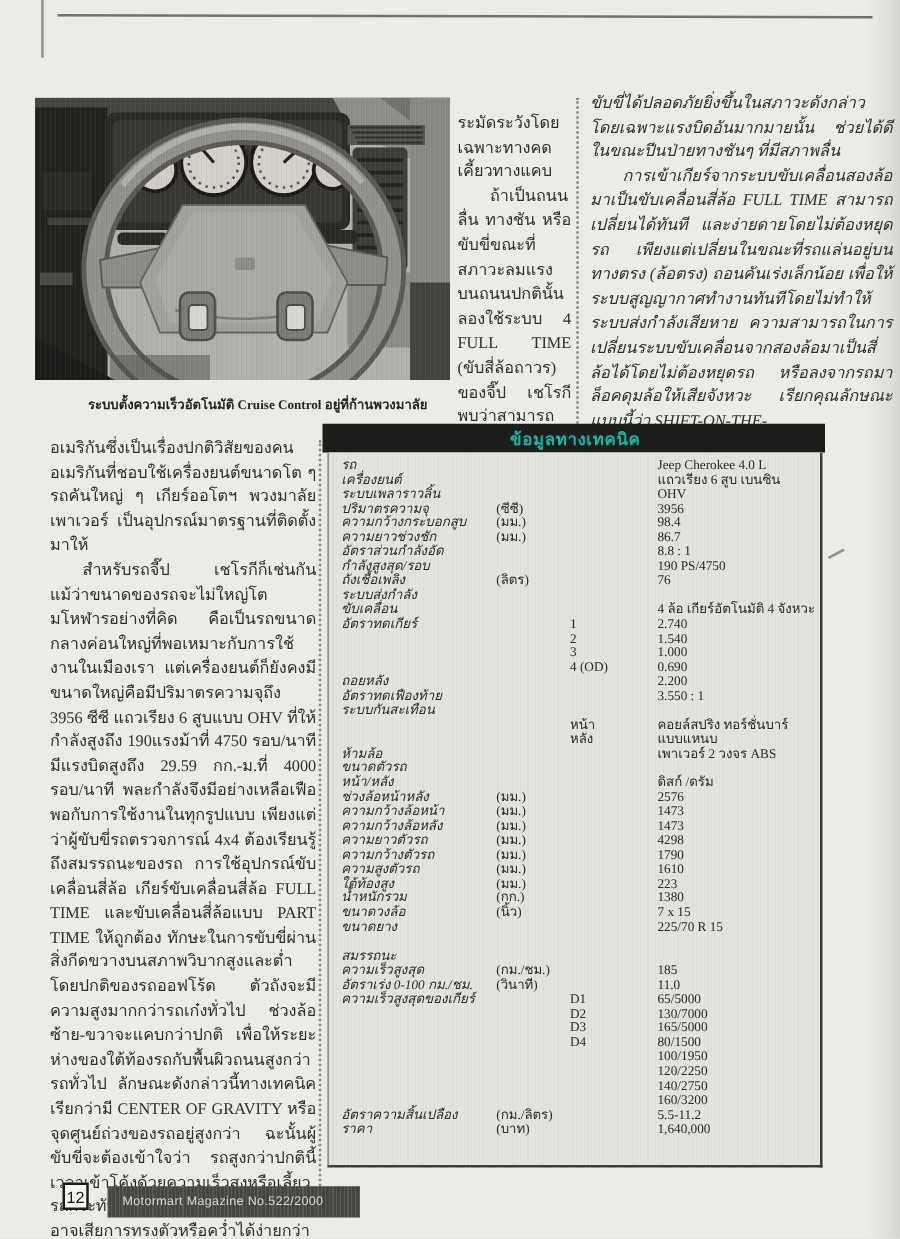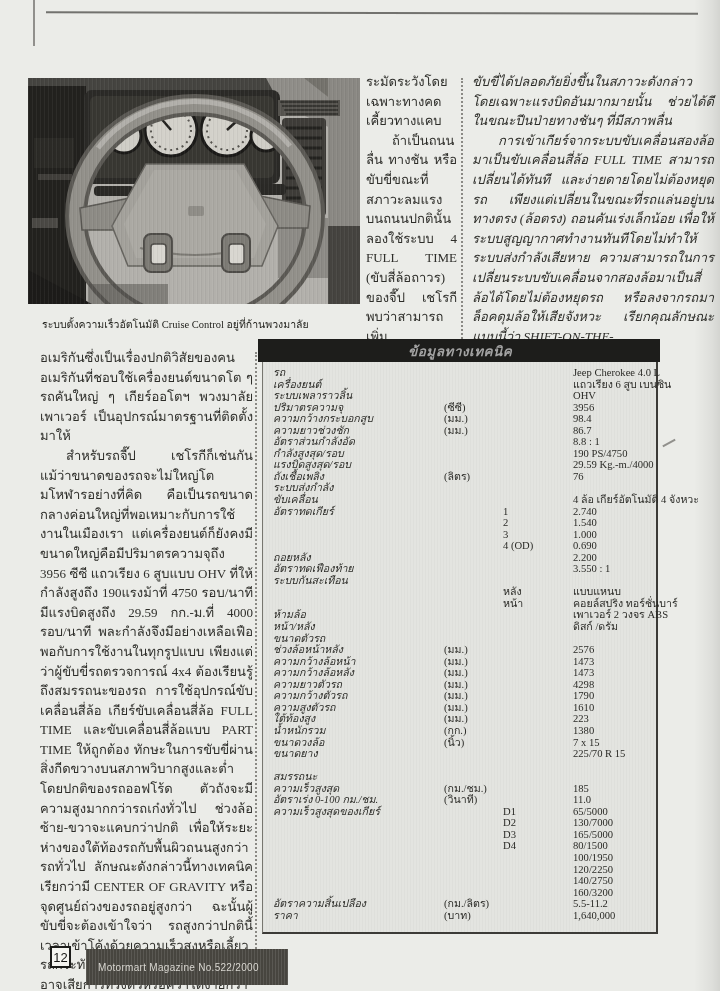--- a/index.html
+++ b/index.html
@@ -20,55 +20,55 @@
   .scanline-top{position:absolute;left:46px;top:12px;width:652px;height:2px;background:#4a4a46;opacity:.75;transform:rotate(.15deg);}
   .scanline-left{position:absolute;left:33px;top:0;width:2px;height:46px;background:#55534f;opacity:.6;}
   .scratch{position:absolute;left:662px;top:442px;width:14px;height:2px;background:#6b6965;opacity:.7;transform:rotate(-28deg);}
   .edge-shade{position:absolute;right:0;top:0;width:26px;height:991px;background:linear-gradient(90deg,rgba(0,0,0,0) 0%,rgba(0,0,0,.06) 70%,rgba(0,0,0,.10) 100%);}
 
   
   .photo{position:absolute;left:28px;top:78px;width:332px;height:226px;overflow:hidden;}
   .photo:after{content:"";position:absolute;inset:0;
     background:repeating-linear-gradient(90deg,rgba(255,255,255,.05) 0 1px,rgba(0,0,0,.045) 1px 2px,rgba(0,0,0,0) 2px 4px);}
   .caption{position:absolute;left:42px;top:318px;width:300px;
-    font-size:10.5px;font-weight:normal;line-height:14px;color:#24241f;}
+    font-size:10.5px;font-weight:bold;line-height:14px;color:#24241f;text-align:right;}
 
   
   .bodytext{text-align:justify;font-size:13px;line-height:19.6px;color:#2e2e2a;}
-  .col-mid{position:absolute;left:366px;top:72px;width:91px;}
+  .col-mid{position:absolute;left:366px;top:88px;width:91px;}
   .col-right{position:absolute;left:472px;top:72px;width:242px;font-style:italic;}
   .col-left{position:absolute;left:40px;top:348px;width:213px;}
   .bodytext p{margin:0;}
   .bodytext p.indent{text-indent:26px;}
   .divider{position:absolute;width:0;border-left:2px dotted #8a8984;}
   .div-top{left:461px;top:78px;height:268px;}
   .div-main{left:255px;top:352px;height:600px;}
 
   
   .spec-header{position:absolute;left:258px;top:339px;width:402px;height:23px;
     background:#1d1d1b;display:flex;align-items:center;}
-  .spec-title{color:#a3a3a3;font-family:"Liberation Sans","DejaVu Sans",sans-serif;
-    font-weight:bold;font-size:13.5px;letter-spacing:.5px;padding-left:150px;font-style:italic;}
+  .spec-title{color:#14b8a6;font-family:"Liberation Sans","DejaVu Sans",sans-serif;
+    font-weight:bold;font-size:13.5px;letter-spacing:.5px;padding-left:150px;}
   .spec-body{position:absolute;left:262px;top:362px;width:396px;height:572px;
     background:#e3e4e0;
     border-left:1px solid #77766f;border-right:2px solid #3c3b37;border-bottom:2px solid #3c3b37;
     box-sizing:border-box;padding-top:5px;
     background-image:repeating-linear-gradient(90deg,rgba(0,0,0,.025) 0 1px,rgba(0,0,0,0) 1px 3px);}
   .spec-row{display:flex;height:11.55px;line-height:11.6px;font-size:10.6px;color:#2a2a26;}
   .spec-label{flex:none;width:124px;padding-left:10px;white-space:nowrap;overflow:visible;font-style:italic;}
-  .spec-unit{flex:none;width:59px;white-space:nowrap;margin-left:47px;}
+  .spec-unit{flex:none;width:59px;white-space:nowrap;}
   .spec-sub{flex:none;width:50px;white-space:nowrap;}
   .spec-value{flex:1;white-space:nowrap;margin-left:20px;}
 
   
   .page-num{position:absolute;left:50px;top:946px;width:21px;height:22px;
     background:#f5f5f1;border:2px solid #1c1c1a;box-sizing:border-box;
     font-family:"Liberation Sans","DejaVu Sans",sans-serif;font-weight:normal;font-size:13px;
     display:flex;align-items:center;justify-content:center;color:#161614;}
-  .mag-bar{position:absolute;left:86px;top:949px;width:202px;height:36px;
+  .mag-bar{position:absolute;left:86px;top:949px;width:202px;height:25px;
     background:#47453f;
     background-image:repeating-linear-gradient(90deg,rgba(255,255,255,.10) 0 1px,rgba(0,0,0,0) 1px 3px);
     color:#d8d6d0;font-family:"Liberation Sans","DejaVu Sans",sans-serif;font-size:10px;
     display:flex;align-items:center;padding-left:12px;box-sizing:border-box;letter-spacing:.3px;}
 </style>
 </head>
 <body>
 
 <div id="page">
 
@@ -196,26 +196,20 @@
         <span class="spec-sub"></span>
         <span class="spec-value">8.8 : 1</span>
       </div>
       <div class="spec-row">
         <span class="spec-label">กำลังสูงสุด/รอบ</span>
         <span class="spec-unit"></span>
         <span class="spec-sub"></span>
         <span class="spec-value">190 PS/4750</span>
       </div>
       <div class="spec-row">
-        <span class="spec-label">แรงบิดสูงสุด/รอบ</span>
-        <span class="spec-unit"></span>
-        <span class="spec-sub"></span>
-        <span class="spec-value">29.59 Kg.-m./4000</span>
-      </div>
-      <div class="spec-row">
         <span class="spec-label">ถังเชื้อเพลิง</span>
         <span class="spec-unit">(ลิตร)</span>
         <span class="spec-sub"></span>
         <span class="spec-value">76</span>
       </div>
       <div class="spec-row">
         <span class="spec-label">ระบบส่งกำลัง</span>
         <span class="spec-unit"></span>
         <span class="spec-sub"></span>
         <span class="spec-value"></span>
@@ -264,46 +258,46 @@
       </div>
       <div class="spec-row">
         <span class="spec-label">ระบบกันสะเทือน</span>
         <span class="spec-unit"></span>
         <span class="spec-sub"></span>
         <span class="spec-value"></span>
       </div>
       <div class="spec-row">
         <span class="spec-label"></span>
         <span class="spec-unit"></span>
+        <span class="spec-sub">หน้า</span>
+        <span class="spec-value">คอยล์สปริง ทอร์ชั่นบาร์</span>
+      </div>
+      <div class="spec-row">
+        <span class="spec-label"></span>
+        <span class="spec-unit"></span>
         <span class="spec-sub">หลัง</span>
         <span class="spec-value">แบบแหนบ</span>
       </div>
       <div class="spec-row">
-        <span class="spec-label"></span>
-        <span class="spec-unit"></span>
-        <span class="spec-sub">หน้า</span>
-        <span class="spec-value">คอยล์สปริง ทอร์ชั่นบาร์</span>
-      </div>
-      <div class="spec-row">
         <span class="spec-label">ห้ามล้อ</span>
         <span class="spec-unit"></span>
         <span class="spec-sub"></span>
         <span class="spec-value">เพาเวอร์ 2 วงจร ABS</span>
       </div>
       <div class="spec-row">
+        <span class="spec-label">ขนาดตัวรถ</span>
+        <span class="spec-unit"></span>
+        <span class="spec-sub"></span>
+        <span class="spec-value"></span>
+      </div>
+      <div class="spec-row">
         <span class="spec-label">หน้า/หลัง</span>
         <span class="spec-unit"></span>
         <span class="spec-sub"></span>
         <span class="spec-value">ดิสก์ /ดรัม</span>
-      </div>
-      <div class="spec-row">
-        <span class="spec-label">ขนาดตัวรถ</span>
-        <span class="spec-unit"></span>
-        <span class="spec-sub"></span>
-        <span class="spec-value"></span>
       </div>
       <div class="spec-row">
         <span class="spec-label">ช่วงล้อหน้าหลัง</span>
         <span class="spec-unit">(มม.)</span>
         <span class="spec-sub"></span>
         <span class="spec-value">2576</span>
       </div>
       <div class="spec-row">
         <span class="spec-label">ความกว้างล้อหน้า</span>
         <span class="spec-unit">(มม.)</span>

